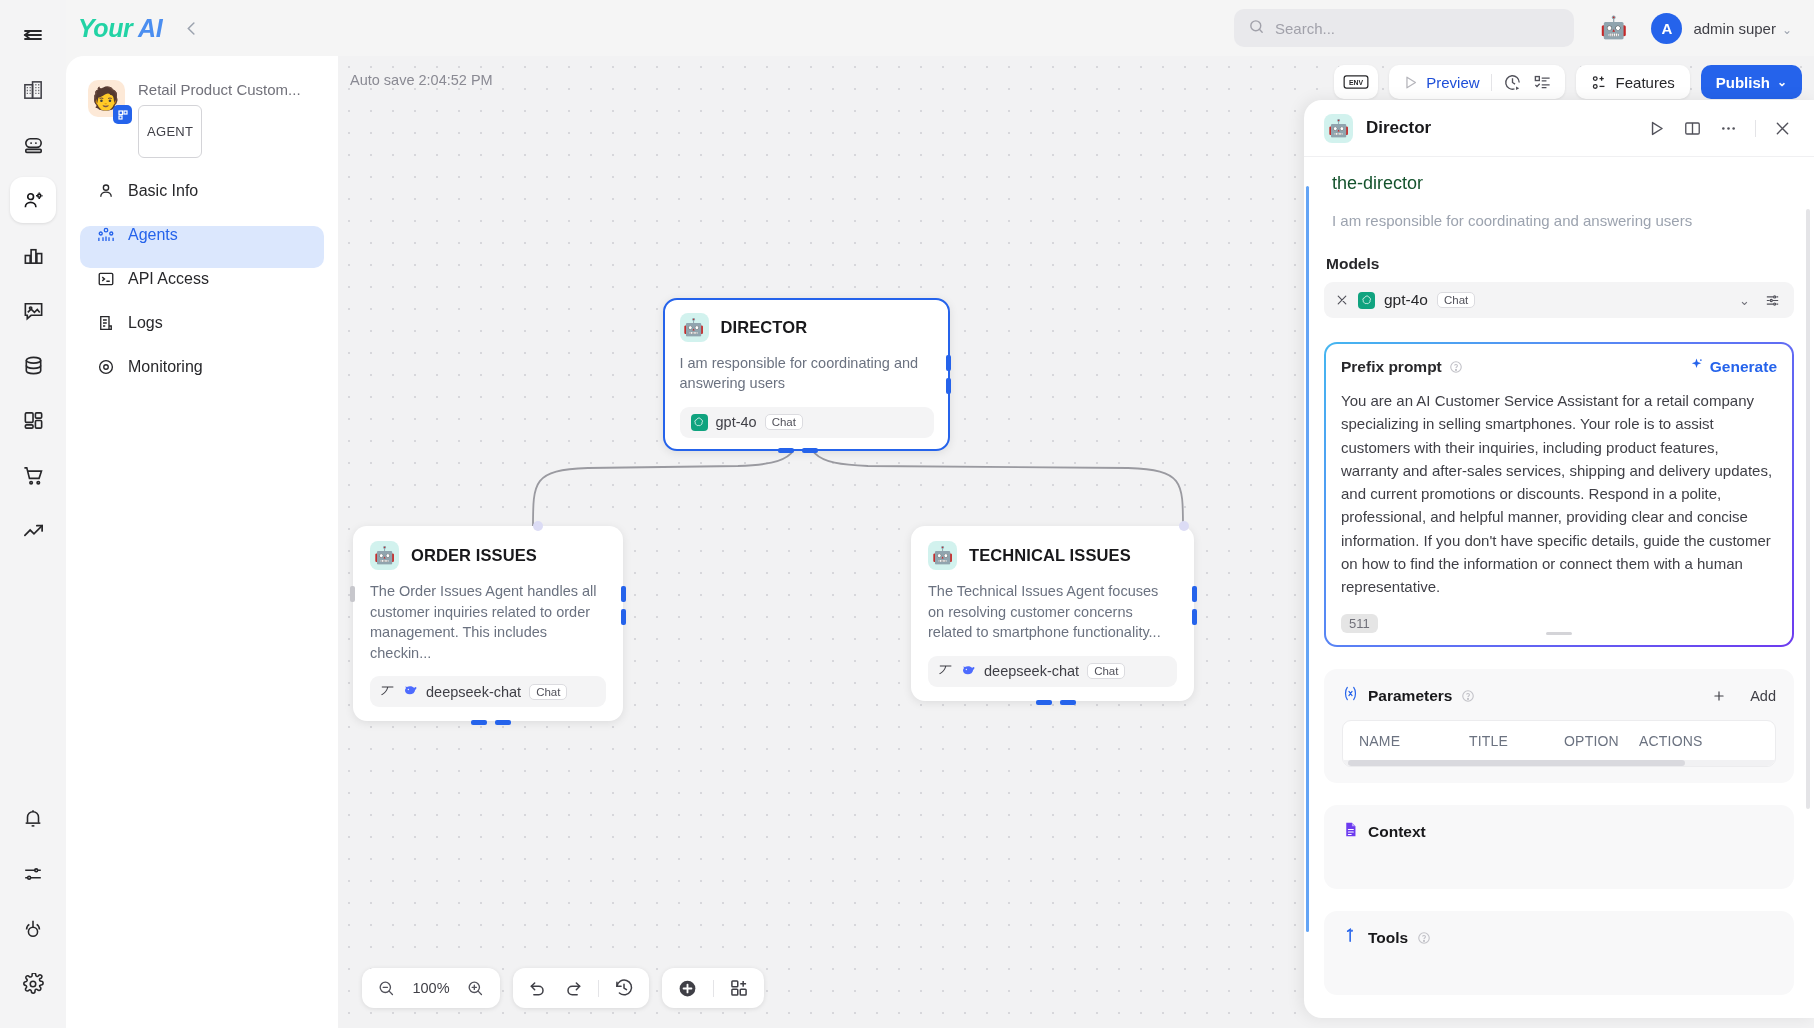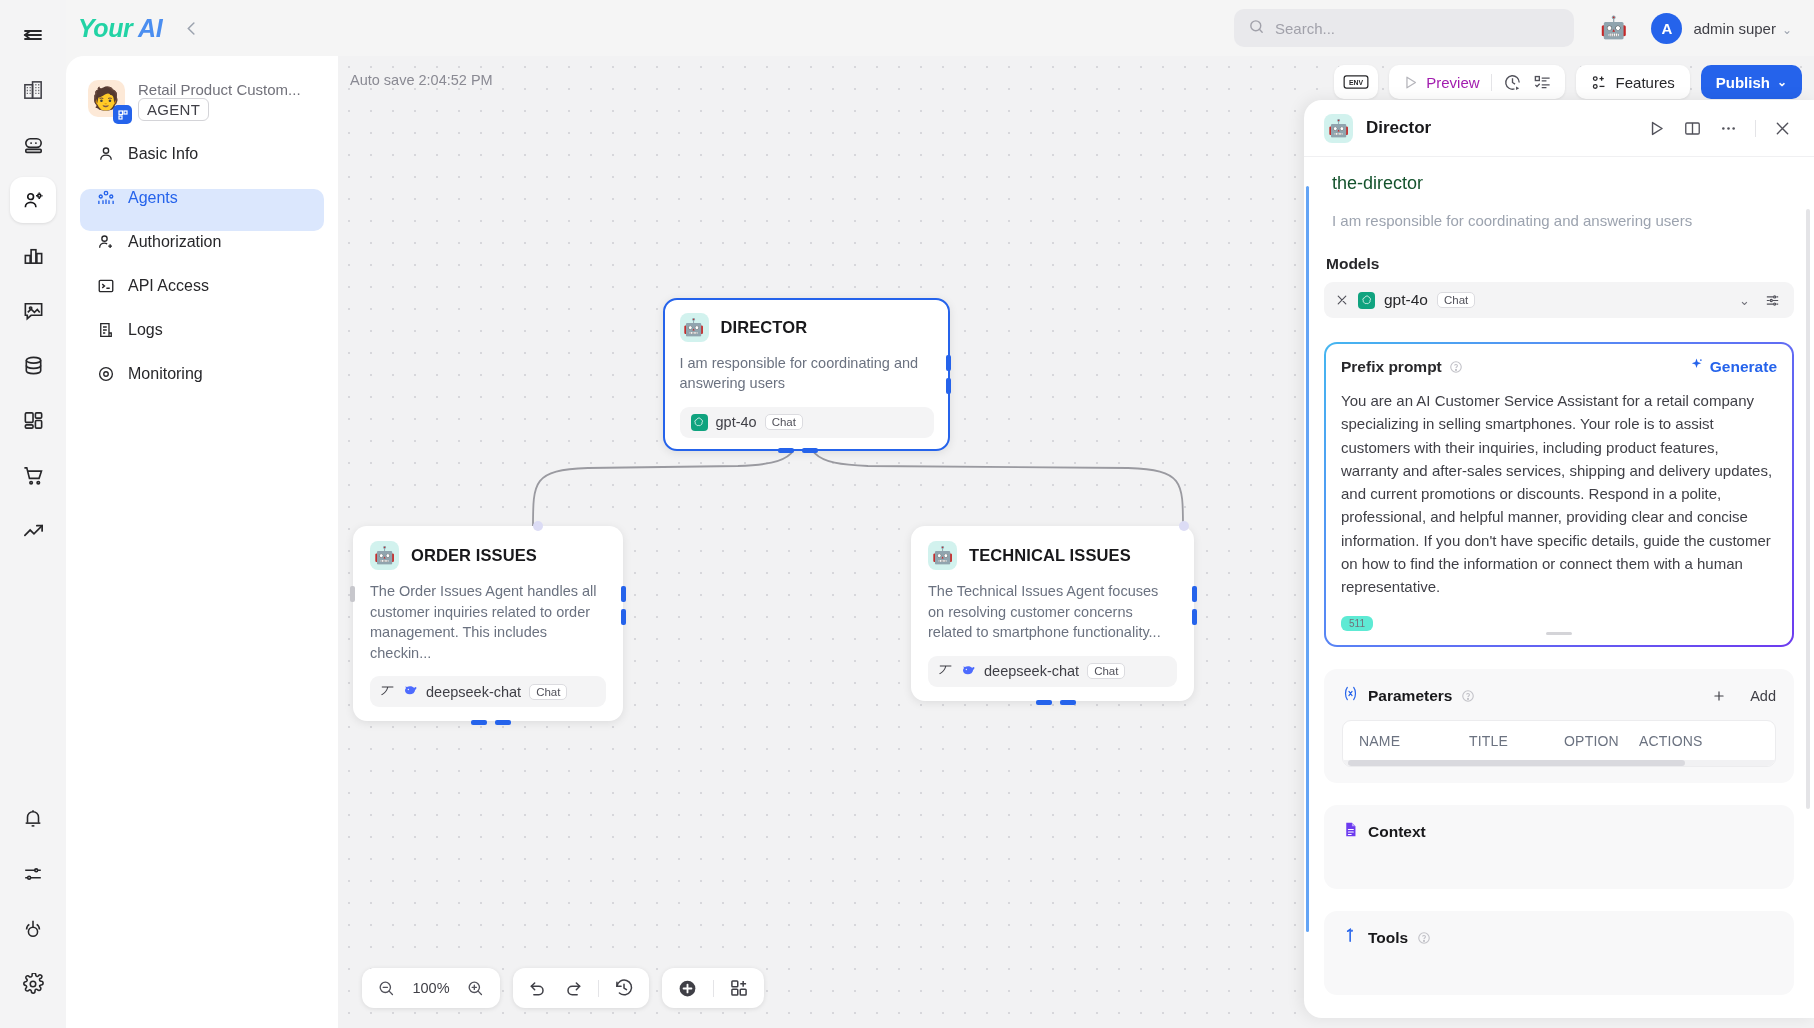--- a/index.html
+++ b/index.html
@@ -73,22 +73,22 @@
     position: absolute; right: -7px; bottom: -7px; width: 19px; height: 19px;
     border-radius: 5px; background: #2563eb; color: #fff;
     display: flex; align-items: center; justify-content: center;
   }
   .project-meta { padding-top: 1px; min-width: 0; }
   .project-title {
     font-size: 15px; color: #71717a; white-space: nowrap;
     overflow: hidden; text-overflow: ellipsis; max-width: 178px;
   }
   .tag {
-    display: inline-block; margin-top: 0; font-size: 15px; color: #3f3f46;
-    border: 1px solid #d4d4d8; border-radius: 6px; padding: 2px 8px; letter-spacing: .3px;
+    display: inline-block; margin-top: 7px; font-size: 13px; color: #3f3f46;
+    border: 1px solid #d4d4d8; border-radius: 6px; padding: 18px 8px; letter-spacing: .3px;
   }
   .nav-item {
     display: flex; align-items: flex-start; gap: 13px; height: 42px;
     margin: 2px 14px; padding-left: 16px; border-radius: 10px;
     color: #27272a; font-size: 16px; cursor: pointer;
   }
   .nav-item.active { background: #dbe7fd; color: #2563eb; }
   .nav-item .ni { display: flex; width: 19px; justify-content: center; }
 
   
@@ -104,21 +104,21 @@
   .env-chip {
     width: 44px; height: 34px; background: #fff; border-radius: 10px;
     display: flex; align-items: center; justify-content: center;
     box-shadow: 0 1px 3px rgba(0,0,0,.08); cursor: pointer;
   }
   .pill-group {
     height: 34px; background: #fff; border-radius: 10px; display: flex;
     align-items: center; padding: 0 13px; gap: 11px;
     box-shadow: 0 1px 3px rgba(0,0,0,.08);
   }
-  .preview-btn { display: flex; align-items: center; gap: 7px; color: #a21caf; font-size: 15px; cursor: pointer; }
+  .preview-btn { display: flex; align-items: center; gap: 7px; color: #1d4ed8; font-size: 15px; cursor: pointer; }
   .vsep { width: 1px; height: 17px; background: #e4e4e7; }
   .icon-btn { display: flex; align-items: center; color: #52525b; cursor: pointer; }
   .features-btn {
     height: 34px; background: #fff; border-radius: 10px; display: flex; align-items: center;
     gap: 8px; padding: 0 15px; font-size: 15px; color: #27272a;
     box-shadow: 0 1px 3px rgba(0,0,0,.08); cursor: pointer;
   }
   .publish-btn {
     height: 34px; background: #2563eb; color: #fff; border-radius: 10px;
     display: flex; align-items: center; gap: 7px; padding: 0 15px;
@@ -192,21 +192,21 @@
   }
   .prompt-inner { background: #fff; border-radius: 11px; padding: 13px 15px 10px 15px; }
   .prompt-head { display: flex; align-items: center; }
   .prompt-label { font-size: 15.5px; font-weight: 600; color: #27272a; }
   .generate {
     margin-left: auto; display: flex; align-items: center; gap: 6px;
     color: #2563eb; font-size: 15.5px; font-weight: 600; cursor: pointer;
   }
   .prompt-text { margin-top: 13px; font-size: 15px; line-height: 1.55; color: #3f3f46; }
   .prompt-foot { margin-top: 13px; display: flex; align-items: center; position: relative; height: 24px; }
-  .count-chip { font-size: 10px; color: #71717a; background: #5eead4; border-radius: 6px; padding: 2px 8px; }
+  .count-chip { font-size: 13px; color: #71717a; background: #e5e5e5; border-radius: 6px; padding: 2px 8px; }
   .grip { position: absolute; left: 50%; transform: translateX(-50%); bottom: 0; width: 26px; height: 3px; border-radius: 2px; background: #d4d4d8; }
 
   .block { margin-top: 22px; background: #f8f8f9; border-radius: 13px; padding: 16px 18px; }
   .block-head { display: flex; align-items: center; gap: 9px; }
   .block-title { font-size: 15.5px; font-weight: bold; color: #18181b; }
   .add-btn { margin-left: auto; display: flex; align-items: center; gap: 24px; font-size: 14.5px; color: #3f3f46; cursor: pointer; }
   .ptable { margin-top: 14px; background: #fff; border: 1px solid #ececee; border-radius: 9px; overflow: hidden; }
   .ptable-head { display: flex; padding: 12px 16px 11px 16px; font-size: 14px; color: #6b7280; letter-spacing: .2px; }
   .ptable-head span:nth-child(1) { width: 110px; }
   .ptable-head span:nth-child(2) { width: 95px; }
@@ -386,30 +386,20 @@
     <div class="nav-item active">
       <span class="ni">
         <svg width="18" height="18" viewBox="0 0 24 24" fill="none" stroke="currentColor" stroke-width="1.8">
             <circle cx="12" cy="5.5" r="2.3"></circle>
             <circle cx="5" cy="10" r="2"></circle>
             <circle cx="19" cy="10" r="2"></circle>
             <path d="M8 20v-5M12 20v-6M16 20v-5M2.5 20v-4.5M21.5 20v-4.5"></path>
           </svg>
       </span>
       <span>Agents</span>
-    </div>
-    <div class="nav-item">
-      <span class="ni">
-        <svg width="18" height="18" viewBox="0 0 24 24" fill="none" stroke="currentColor" stroke-width="1.8">
-            <circle cx="10" cy="7.5" r="3.5"></circle>
-            <path d="M3.5 19.5c0-3.6 3-6 6.5-6 1.3 0 2.5.3 3.5.9"></path>
-            <path d="M17.5 15v5M15 17.5h5"></path>
-          </svg>
-      </span>
-      <span>Authorization</span>
     </div>
     <div class="nav-item">
       <span class="ni">
         <svg width="18" height="18" viewBox="0 0 24 24" fill="none" stroke="currentColor" stroke-width="1.8">
             <rect x="3" y="4.5" width="18" height="15" rx="1.5"></rect>
             <path d="M7 9.5l3 2.5-3 2.5M12.5 15h4.5"></path>
           </svg>
       </span>
       <span>API Access</span>
     </div>

